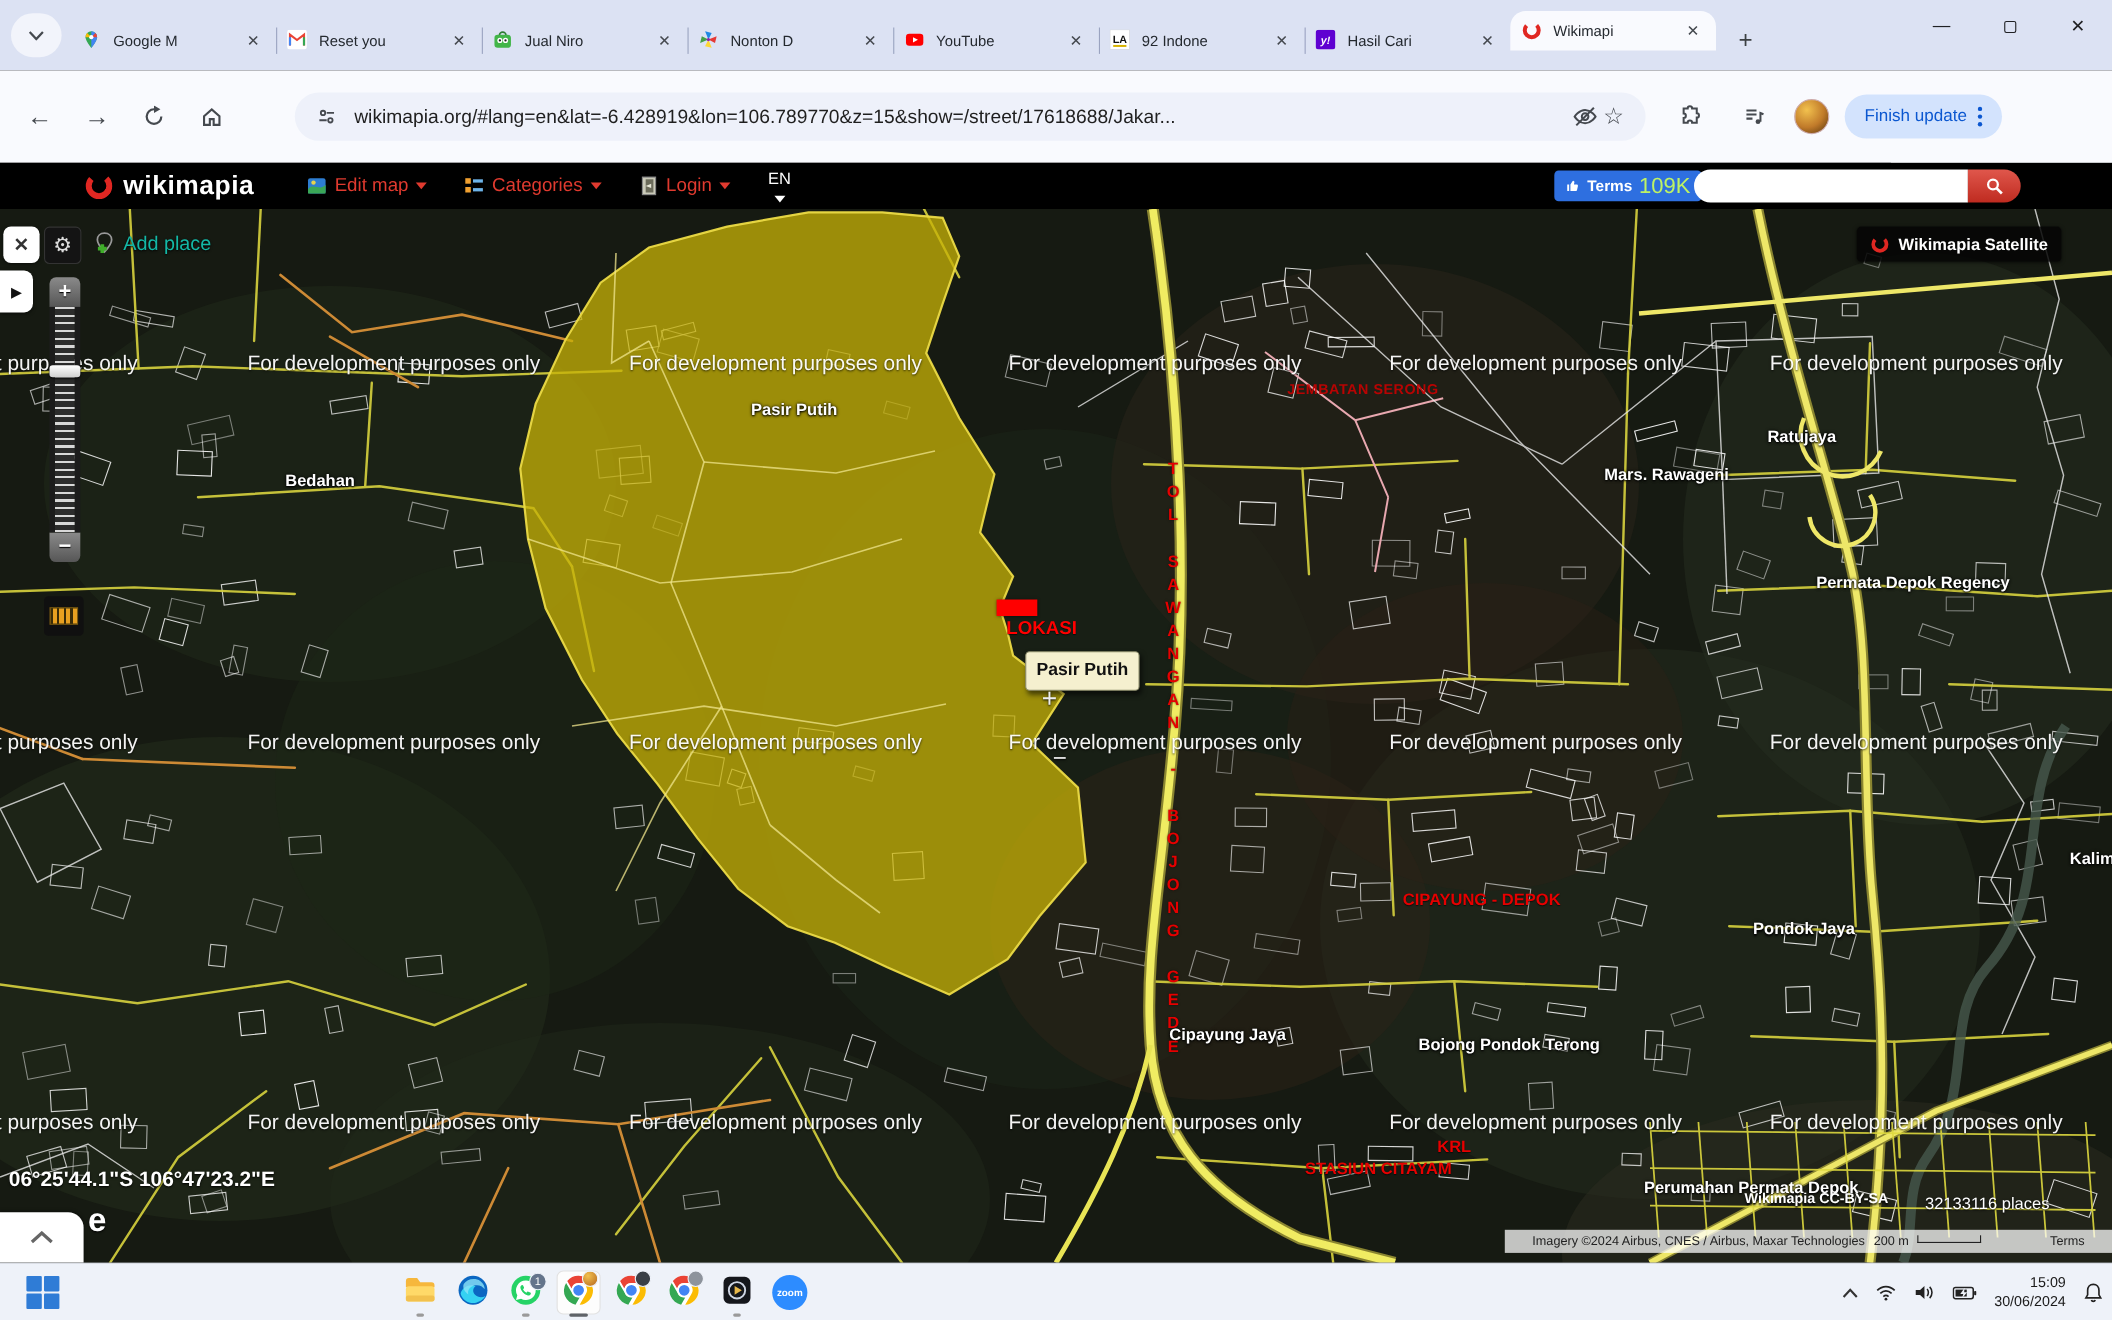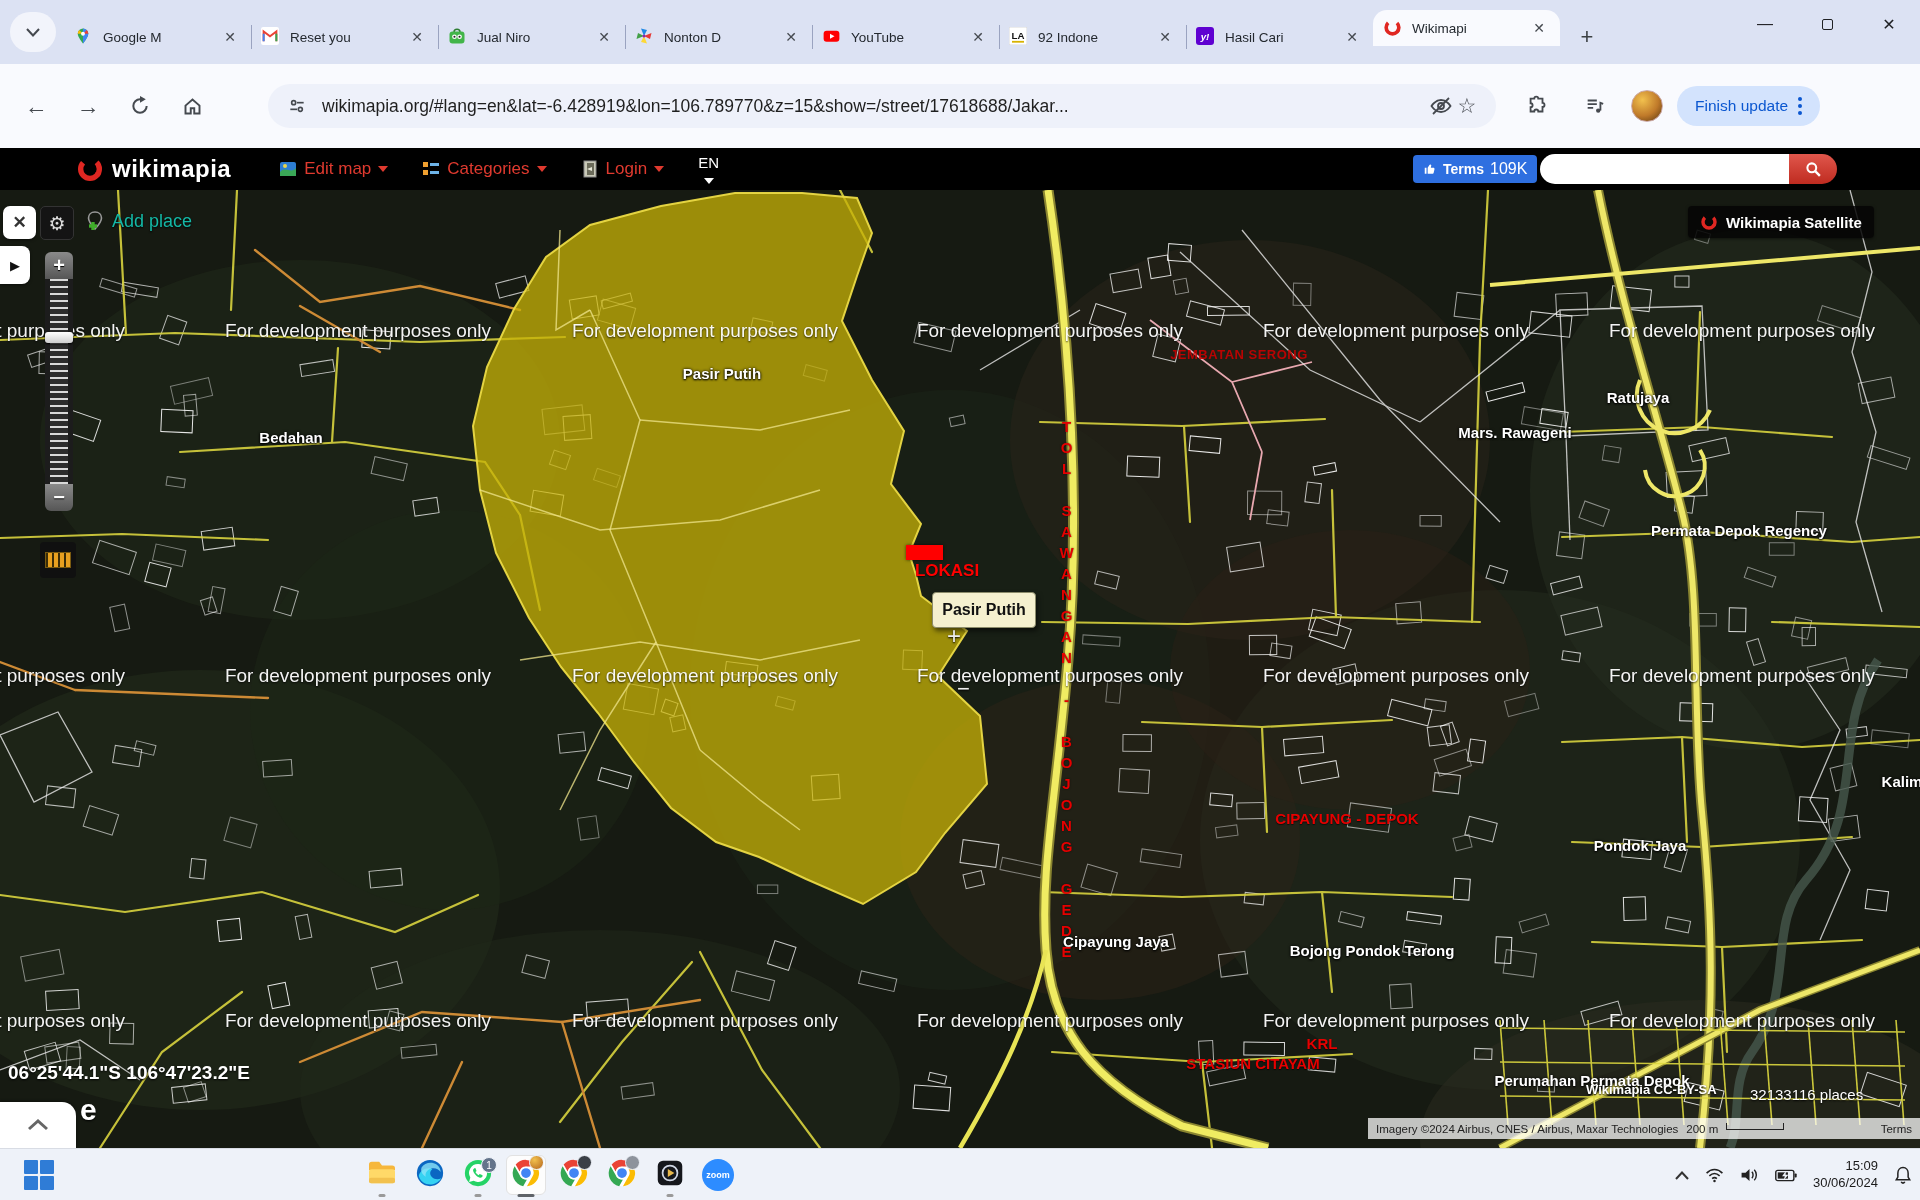--- a/index.html
+++ b/index.html
@@ -39,21 +39,21 @@
   .wmheader { position:absolute; left:0; top:148px; width:1719px; height:42px; background:#000; display:flex; align-items:center; }
   .wm-logo { display:flex; align-items:center; gap:8px; margin-left:76px; }
   .wm-brand { color:#fff; font-size:24px; font-weight:bold; letter-spacing:.5px; }
   .wm-menu { display:flex; align-items:center; margin-left:48px; gap:34px; }
   .wm-item { display:flex; align-items:center; gap:7px; font-size:17px; color:#e03a2f; }
   .wm-item.lang { color:#fff; font-size:15px;flex-direction:column; }
   .caret-red { width:0; height:0; border-left:5px solid transparent; border-right:5px solid transparent; border-top:6px solid #e03a2f; }
   .caret-white { width:0; height:0; border-left:5px solid transparent; border-right:5px solid transparent; border-top:6px solid #fff; }
   .fb-like { position:absolute; left:1413px; top:7px; height:28px; background:#2e6fe0; border-radius:4px; display:flex; align-items:center; padding:0 10px; gap:6px; color:#fff; }
   .fb-like .like-word { font-size:14px; font-weight:bold; }
-  .fb-like .like-count { font-size:16px; color:#ffffff; }
+  .fb-like .like-count { font-size:20px; color:#bef264; }
   .wm-search { position:absolute; left:1540px; top:6px; width:297px; height:30px; display:flex; }
   .wm-search input { flex:1; border:none; outline:none; border-radius:15px 0 0 15px; padding:0 12px; font-size:14px; background:#fff; }
   .wm-search-btn { width:48px; border-radius:0 15px 15px 0; background:linear-gradient(#e0574c,#bf2b20); display:flex; align-items:center; justify-content:center; }
 
   
   .map { position:absolute; left:0; top:190px; width:1920px; height:958px; overflow:hidden; background:#161a12; }
   .map svg.base { position:absolute; left:0; top:0; }
   .overlay { position:absolute; inset:0; }
   .wmark { position:absolute; transform:translate(-50%,-50%); color:#fff; font-size:19px; white-space:nowrap; opacity:.95; text-shadow:0 1px 2px rgba(0,0,0,.8); }
   .maplabel { position:absolute; transform:translate(-50%,-50%); white-space:nowrap; font-weight:bold; }
@@ -82,21 +82,21 @@
   .ruler-glyph { width:26px; height:16px; background:repeating-linear-gradient(90deg,#3a2c08 0 2px,#e8a020 2px 6px); border:1px solid #7a5a10; }
 
   .sat-pill { position:absolute; left:1688px; top:16px; height:32px; background:rgba(5,5,5,.85); border-radius:4px; display:flex; align-items:center; gap:8px; padding:0 12px; color:#fff; font-size:15px; font-weight:bold; box-shadow:0 1px 3px rgba(0,0,0,.5); }
 
   .coords-text { position:absolute; left:8px; top:872px; color:#fff; font-size:19px; font-weight:600; text-shadow:0 1px 2px #000; }
   .chev-panel { position:absolute; left:0; bottom:0; width:76px; height:46px; background:#fff; border-radius:0 14px 0 0; box-shadow:0 -1px 3px rgba(0,0,0,.4); display:flex; align-items:center; justify-content:center; color:#555; }
   .e-letter { position:absolute; left:80px; top:903px; color:#fff; font-size:30px; font-weight:bold; text-shadow:0 1px 2px #000; }
 
   .attr-cc { position:absolute; left:1586px; top:892px; color:#fff; font-size:13px; font-weight:bold; text-shadow:0 1px 2px #000; }
   .attr-places { position:absolute; left:1750px; top:896px; color:#fff; font-size:15px; text-shadow:0 1px 2px #000; }
-  .attr-bar { position:absolute; left:1368px; top:928px; width:552px; height:21px; background:rgba(255,255,255,.74); display:flex; align-items:center; font-size:11.5px; color:#222; padding:0 8px; gap:8px; }
+  .attr-bar { position:absolute; left:1368px; top:928px; width:552px; height:21px; background:rgba(255,255,255,.74); display:flex; align-items:center; font-size:11.5px; color:#222; padding:0 25px; gap:8px; }
   .scalebar { width:58px; height:7px; border-left:1.5px solid #222; border-right:1.5px solid #222; border-bottom:1.5px solid #222; margin-top:-4px; }
   .attr-terms { margin-left:auto; }
 
   
   .taskbar { position:absolute; left:0; top:1148px; width:1920px; height:52px; background:#eef2f9; border-top:1px solid #d8dce4; }
   .start-btn { position:absolute; left:22px; top:10px; width:34px; height:32px; display:grid; grid-template-columns:14px 14px; grid-template-rows:14px 14px; gap:2px; place-content:center; }
   .start-btn i { background:#2f7cd6; border-radius:1px; }
   .tb-search { position:absolute; left:70px; top:9px; width:272px; height:34px; background:#fff; border:1px solid #cfd3da; border-radius:17px; display:flex; align-items:center; padding:0 14px; gap:10px; color:#444; font-size:14.5px; }
   .tb-apps { position:absolute; left:358px; top:2px; height:48px; display:flex; align-items:center; }
   .tb-app { width:48px; height:48px; display:flex; align-items:center; justify-content:center; position:relative; }

